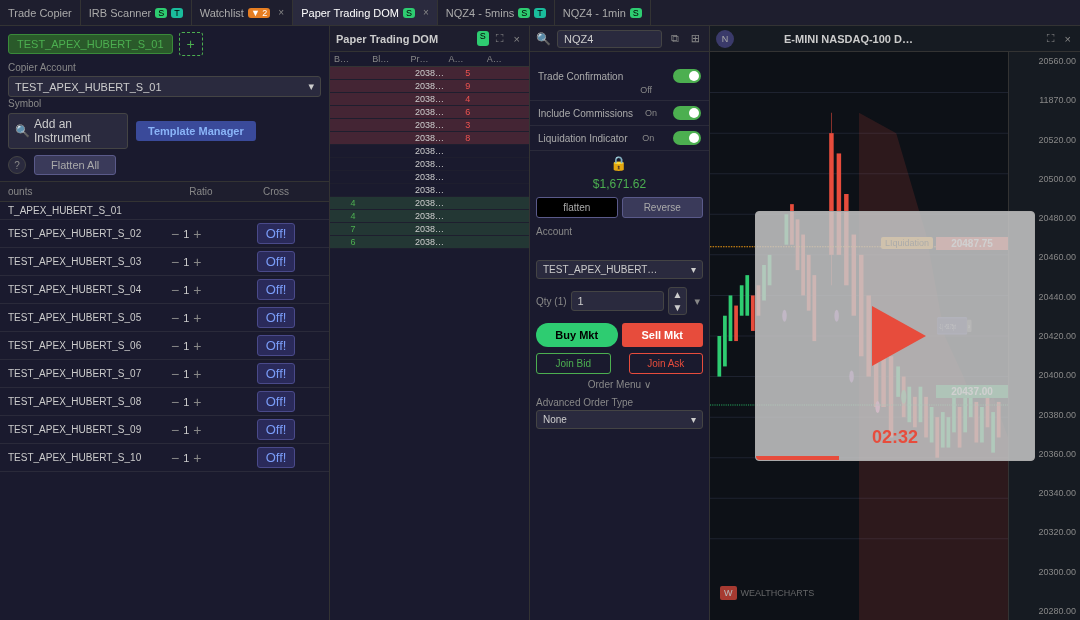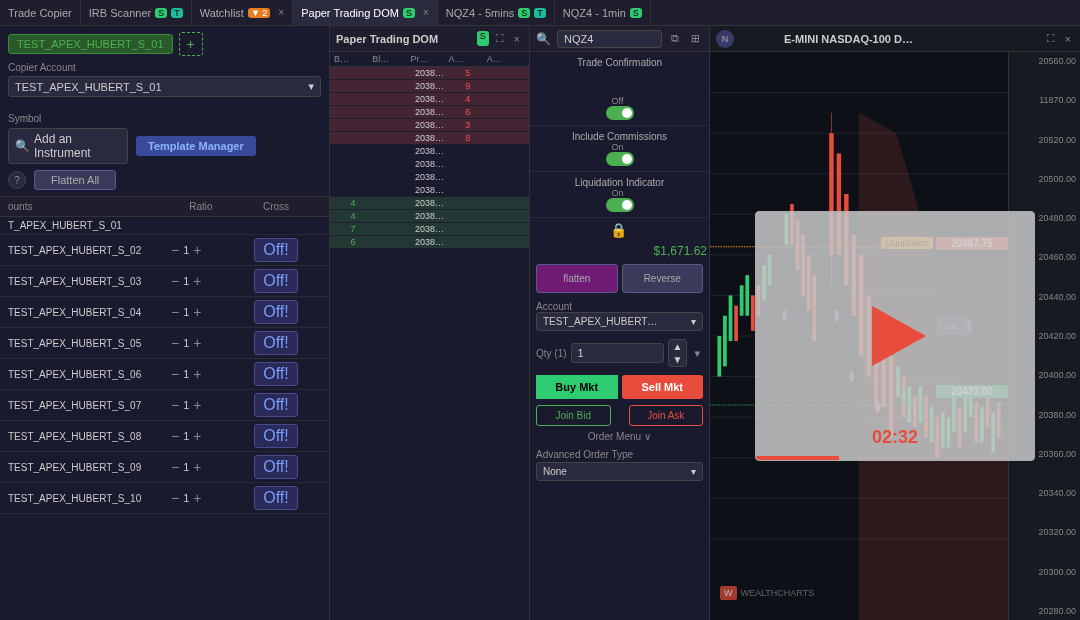--- a/index.html
+++ b/index.html
@@ -121,21 +121,21 @@
       border-radius: 3px;
       width: 100%;
       font-size: 11px;
       display: flex;
       align-items: center;
       justify-content: space-between;
       cursor: pointer;
     }
 
     .symbol-row {
-      margin-top: 16px;
+      margin-top: 1px;
     }
 
     .add-instrument-box {
       display: flex;
       align-items: center;
       background: #2a2a3e;
       border: 1px solid #444;
       border-radius: 3px;
       padding: 3px 6px;
       gap: 4px;
@@ -223,21 +223,21 @@
       font-size: 14px;
       cursor: pointer;
     }
 
     .cross-btn {
       background: #2a2a5a;
       border: 1px solid #4a4a8a;
       color: #7a9cf8;
       padding: 2px 8px;
       border-radius: 3px;
-      font-size: 16px;
+      font-size: 13px;
       cursor: pointer;
     }
 
     
     .middle-panel {
       width: 200px;
       background: #1a1a2e;
       border-right: 1px solid #333;
       display: flex;
       flex-direction: column;
@@ -338,21 +338,20 @@
     }
 
     .toggle-row {
       display: flex;
       align-items: center;
       justify-content: space-between;
       padding: 5px 8px;
       border-bottom: 1px solid #2a2a3a;
       font-size: 10px;
       color: #aaa;
-      flex-direction: column;
     }
 
     .toggle {
       width: 28px;
       height: 14px;
       border-radius: 7px;
       background: #4caf50;
       position: relative;
       cursor: pointer;
     }
@@ -370,37 +369,37 @@
 
     .lock-icon-area {
       display: flex;
       justify-content: center;
       padding: 4px;
       color: #888;
       font-size: 14px;
     }
 
     .pnl-value {
-      text-align: right;
+      text-align: center;
       color: #4caf50;
       font-size: 12px;
       padding: 2px;
     }
 
     .trade-buttons {
       display: flex;
       gap: 4px;
       padding: 4px 6px;
     }
 
     .flatten-trade-btn {
-      background: #701a75;
+      background: #000000;
       border: 1px solid #5a5a8a;
       color: #aaa;
-      padding: 8px 8px;
+      padding: 0 8px;
       border-radius: 3px;
       font-size: 10px;
       cursor: pointer;
       flex: 1;
     }
 
     .reverse-btn {
       background: #3a3a5a;
       border: 1px solid #5a5a8a;
       color: #aaa;
@@ -421,20 +420,21 @@
       background: #2a2a3e;
       border: 1px solid #444;
       border-radius: 3px;
       padding: 3px 6px;
       display: flex;
       align-items: center;
       justify-content: space-between;
       cursor: pointer;
       font-size: 10px;
       color: #ccc;
+      margin-top: 23px;
     }
 
     .qty-row {
       display: flex;
       align-items: center;
       padding: 4px 6px;
       gap: 4px;
       font-size: 10px;
       color: #888;
     }
@@ -470,21 +470,21 @@
       display: flex;
       gap: 4px;
       padding: 4px 6px;
     }
 
     .buy-btn {
       background: #2ecc71;
       border: none;
       color: #000;
       padding: 6px 0;
-      border-radius: 0;
+      border-radius: 12px;
       font-size: 11px;
       cursor: pointer;
       flex: 1;
       font-weight: bold;
     }
 
     .sell-btn {
       background: #e74c3c;
       border: none;
       color: #fff;

